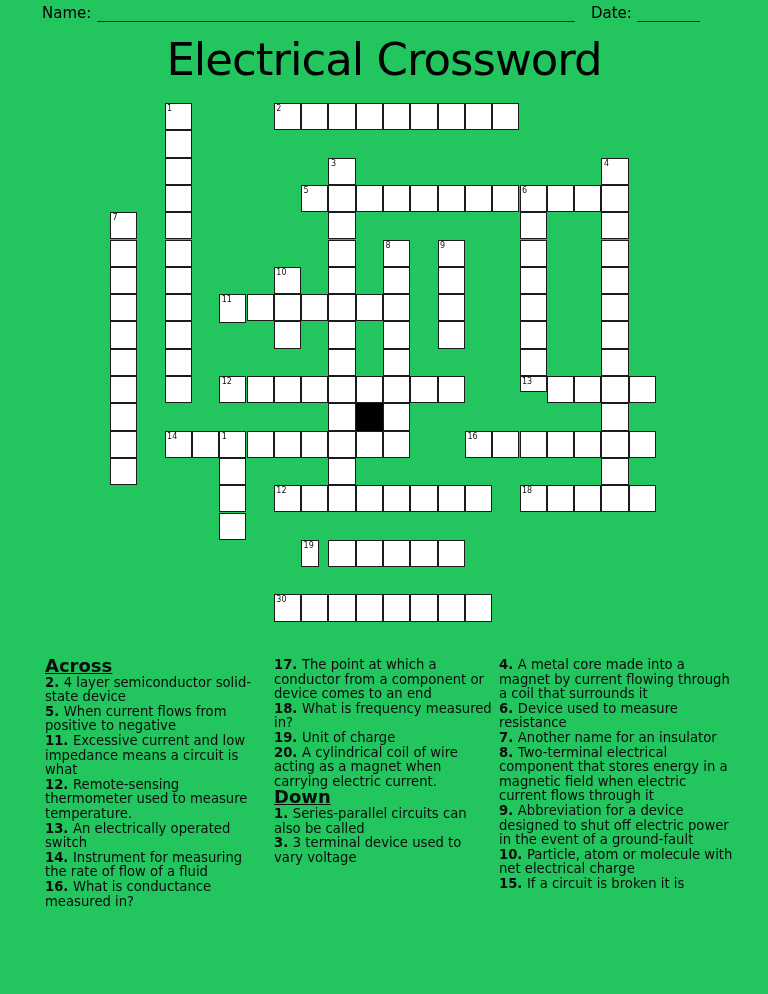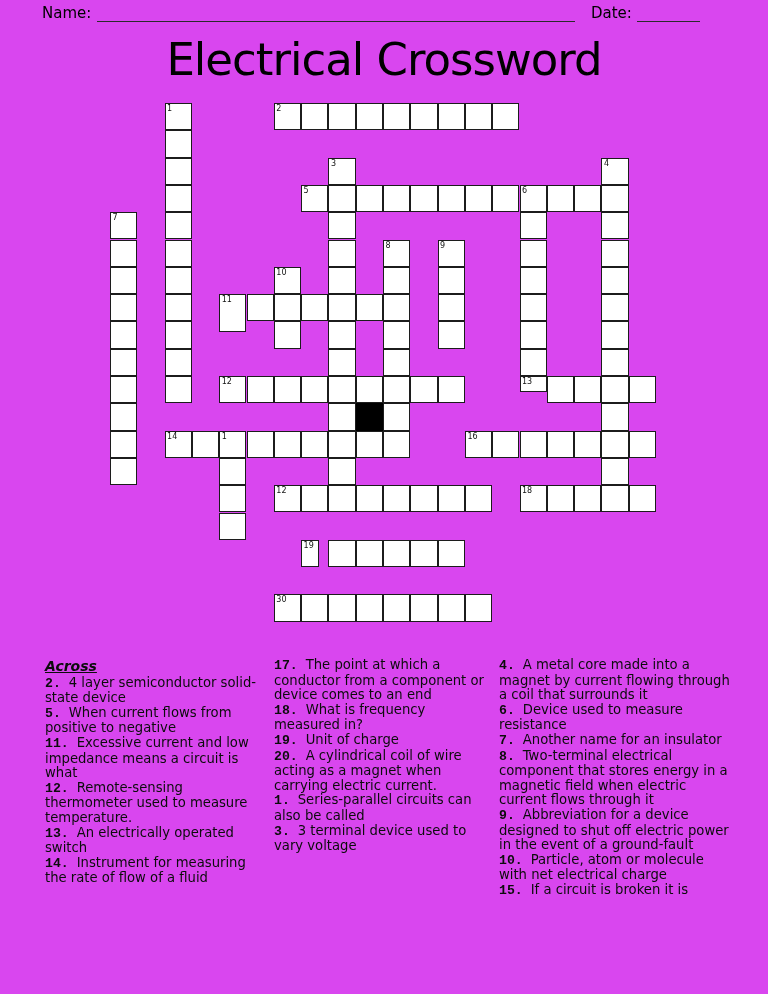--- a/index.html
+++ b/index.html
@@ -1,17 +1,17 @@
 <!DOCTYPE html>
 <html><head>
 <meta charset="utf-8">
 <style>
   html,body{margin:0;padding:0;background:#fff;}
   .page{
-    position:relative;width:768px;height:994px;background:#d946ef;
+    position:relative;width:768px;height:994px;background:#22c55e;
     font-family:"DejaVu Sans","Liberation Sans",sans-serif;color:#000;overflow:hidden;
   }
   
   .hdr-label{position:absolute;font-size:15px;top:4px;white-space:nowrap;}
   .name-label{left:42px;}
   .date-label{left:591px;}
   .hline{position:absolute;top:21px;height:0;border-bottom:1.5px solid #2a2a2a;}
   .name-line{left:97px;width:478px;}
   .date-line{left:637px;width:63px;}
   
@@ -21,22 +21,22 @@
   .grid{position:absolute;}
   .cell{position:absolute;box-sizing:border-box;background:#fff;border:1.5px solid #1c1c1c;}
   .cell.black{background:#000;border-color:#000;}
   .cellnum{position:absolute;top:0;left:1.5px;font-size:8px;line-height:10px;color:#111;}
   
   .clues{position:absolute;top:658px;left:0;width:100%;}
   .clue-col{position:absolute;top:0;font-size:13.2px;line-height:14.6px;color:#0c0c0c;}
   .clue-col-0{left:45px;width:222px;}
   .clue-col-1{left:274px;width:219px;}
   .clue-col-2{left:499px;width:234px;}
-  .clue-header{font-weight:bold;text-decoration:underline;font-size:14px;padding:1px 0 2px 0;font-style:italic;}
-  .clue b{font-weight:bold;font-family:Liberation Mono, monospace;}
+  .clue-header{font-weight:bold;text-decoration:underline;font-size:18px;padding:1px 0 2px 0;}
+  .clue b{font-weight:bold;}
 </style>
 </head>
 <body>
 
 <div class="page">
   <span class="hdr-label name-label">Name:</span>
   <div class="hline name-line"></div>
   <span class="hdr-label date-label">Date:</span>
   <div class="hline date-line"></div>
 
@@ -146,21 +146,21 @@
         <span class="cellnum">9</span>
       </div>
       <div class="cell" style="left: 327.6px; top: 163.8px; width: 27.3px; height: 27.3px;"></div>
       <div class="cell" style="left: 327.6px; top: 191.1px; width: 27.3px; height: 27.3px;"></div>
       <div class="cell" style="left: 327.6px; top: 218.4px; width: 27.3px; height: 27.3px;"></div>
       <div class="cell" style="left: 163.8px; top: 163.8px; width: 27.3px; height: 27.3px;">
         <span class="cellnum">10</span>
       </div>
       <div class="cell" style="left: 163.8px; top: 191.1px; width: 27.3px; height: 27.3px;"></div>
       <div class="cell" style="left: 163.8px; top: 218.4px; width: 27.3px; height: 27.3px;"></div>
-      <div class="cell" style="left: 109.2px; top: 191.1px; width: 27.3px; height: 38px;">
+      <div class="cell" style="left: 109.2px; top: 191.1px; width: 27.3px; height: 29px;">
         <span class="cellnum">11</span>
       </div>
       <div class="cell" style="left: 136.5px; top: 191.1px; width: 27.3px; height: 27.3px;"></div>
       <div class="cell" style="left: 191.1px; top: 191.1px; width: 27.3px; height: 27.3px;"></div>
       <div class="cell" style="left: 245.7px; top: 191.1px; width: 27.3px; height: 27.3px;"></div>
       <div class="cell" style="left: 109.2px; top: 273px; width: 27.3px; height: 27.3px;">
         <span class="cellnum">12</span>
       </div>
       <div class="cell" style="left: 136.5px; top: 273px; width: 27.3px; height: 27.3px;"></div>
       <div class="cell" style="left: 163.8px; top: 273px; width: 27.3px; height: 27.3px;"></div>
@@ -231,26 +231,28 @@
 
   <div class="clues">
       <div class="clue-col clue-col-0">
         <div class="clue-header">Across</div>
         <div class="clue"><b>2. </b>4 layer semiconductor solid-state device</div>
         <div class="clue"><b>5. </b>When current flows from positive to negative</div>
         <div class="clue"><b>11. </b>Excessive current and low impedance means a circuit is what</div>
         <div class="clue"><b>12. </b>Remote-sensing thermometer used to measure temperature.</div>
         <div class="clue"><b>13. </b>An electrically operated switch</div>
         <div class="clue"><b>14. </b>Instrument for measuring the rate of flow of a fluid</div>
+        <div class="clue"><b>16. </b>What is conductance measured in?</div>
       </div>
       <div class="clue-col clue-col-1">
         <div class="clue"><b>17. </b>The point at which a conductor from a component or device comes to an end</div>
         <div class="clue"><b>18. </b>What is frequency measured in?</div>
         <div class="clue"><b>19. </b>Unit of charge</div>
         <div class="clue"><b>20. </b>A cylindrical coil of wire acting as a magnet when carrying electric current.</div>
+        <div class="clue-header">Down</div>
         <div class="clue"><b>1. </b>Series-parallel circuits can also be called</div>
         <div class="clue"><b>3. </b>3 terminal device used to vary voltage</div>
       </div>
       <div class="clue-col clue-col-2">
         <div class="clue"><b>4. </b>A metal core made into a magnet by current flowing through a coil that surrounds it</div>
         <div class="clue"><b>6. </b>Device used to measure resistance</div>
         <div class="clue"><b>7. </b>Another name for an insulator</div>
         <div class="clue"><b>8. </b>Two-terminal electrical component that stores energy in a magnetic field when electric current flows through it</div>
         <div class="clue"><b>9. </b>Abbreviation for a device designed to shut off electric power in the event of a ground-fault</div>
         <div class="clue"><b>10. </b>Particle, atom or molecule with net electrical charge</div>

